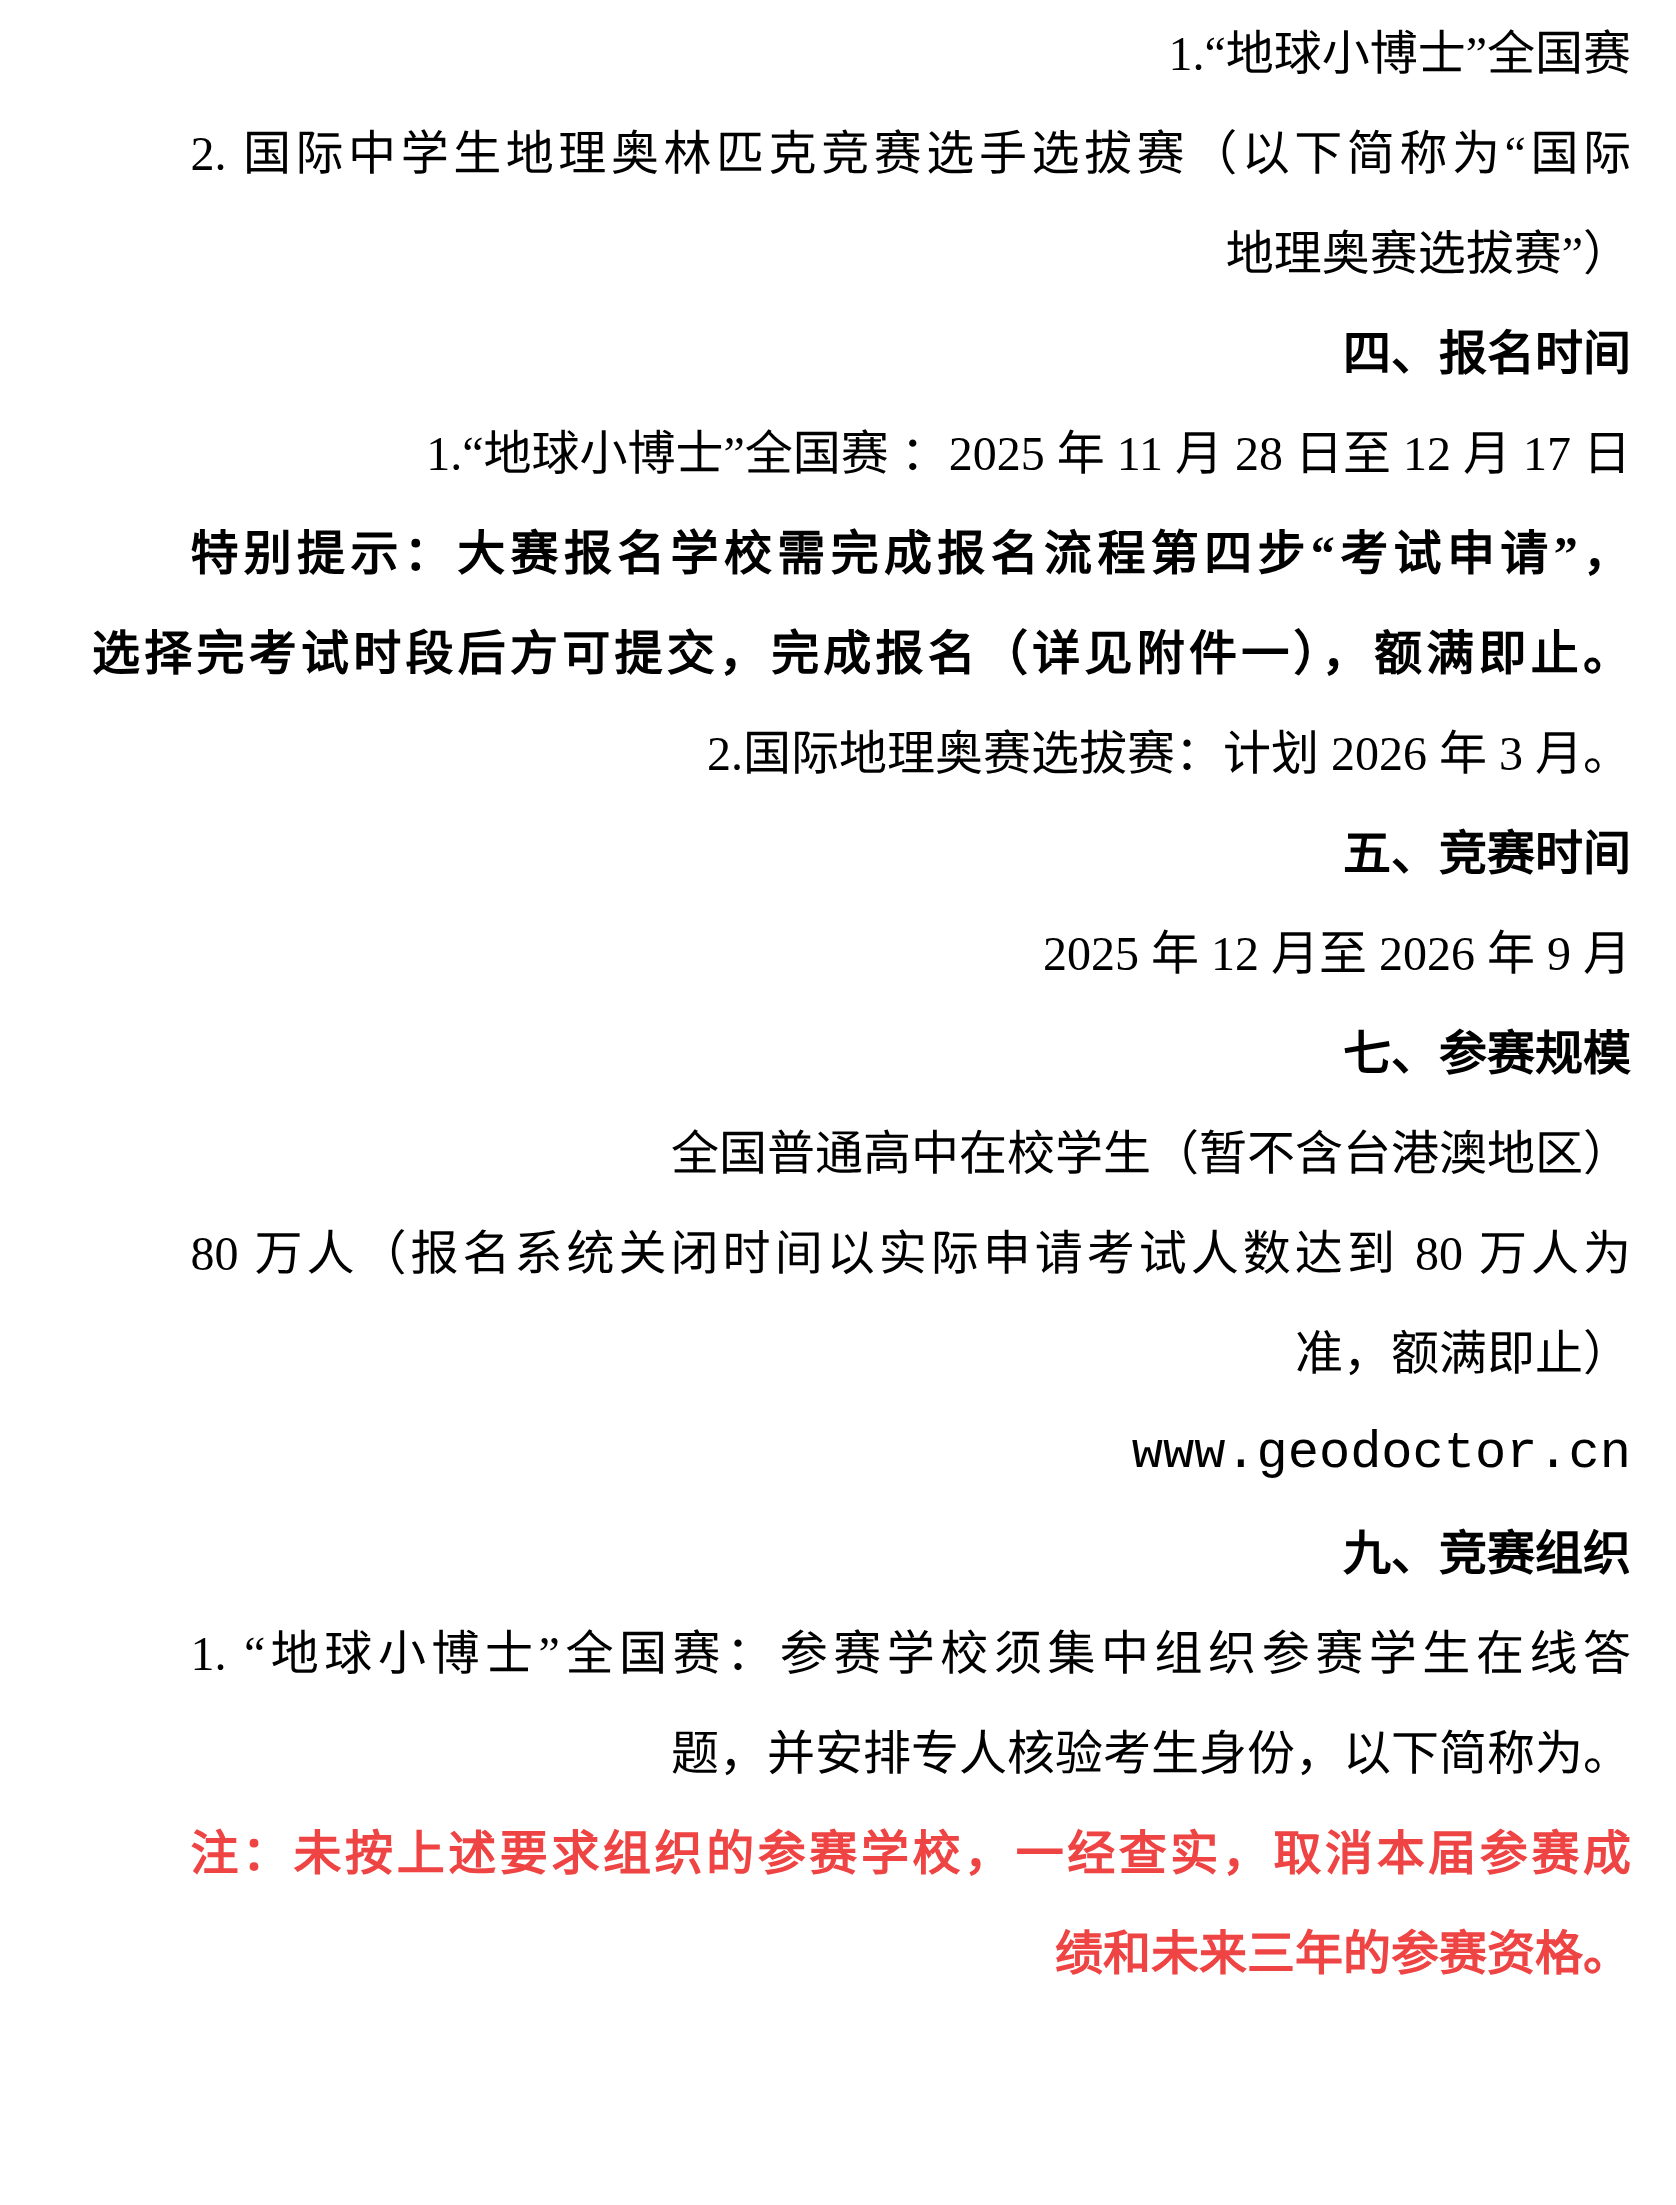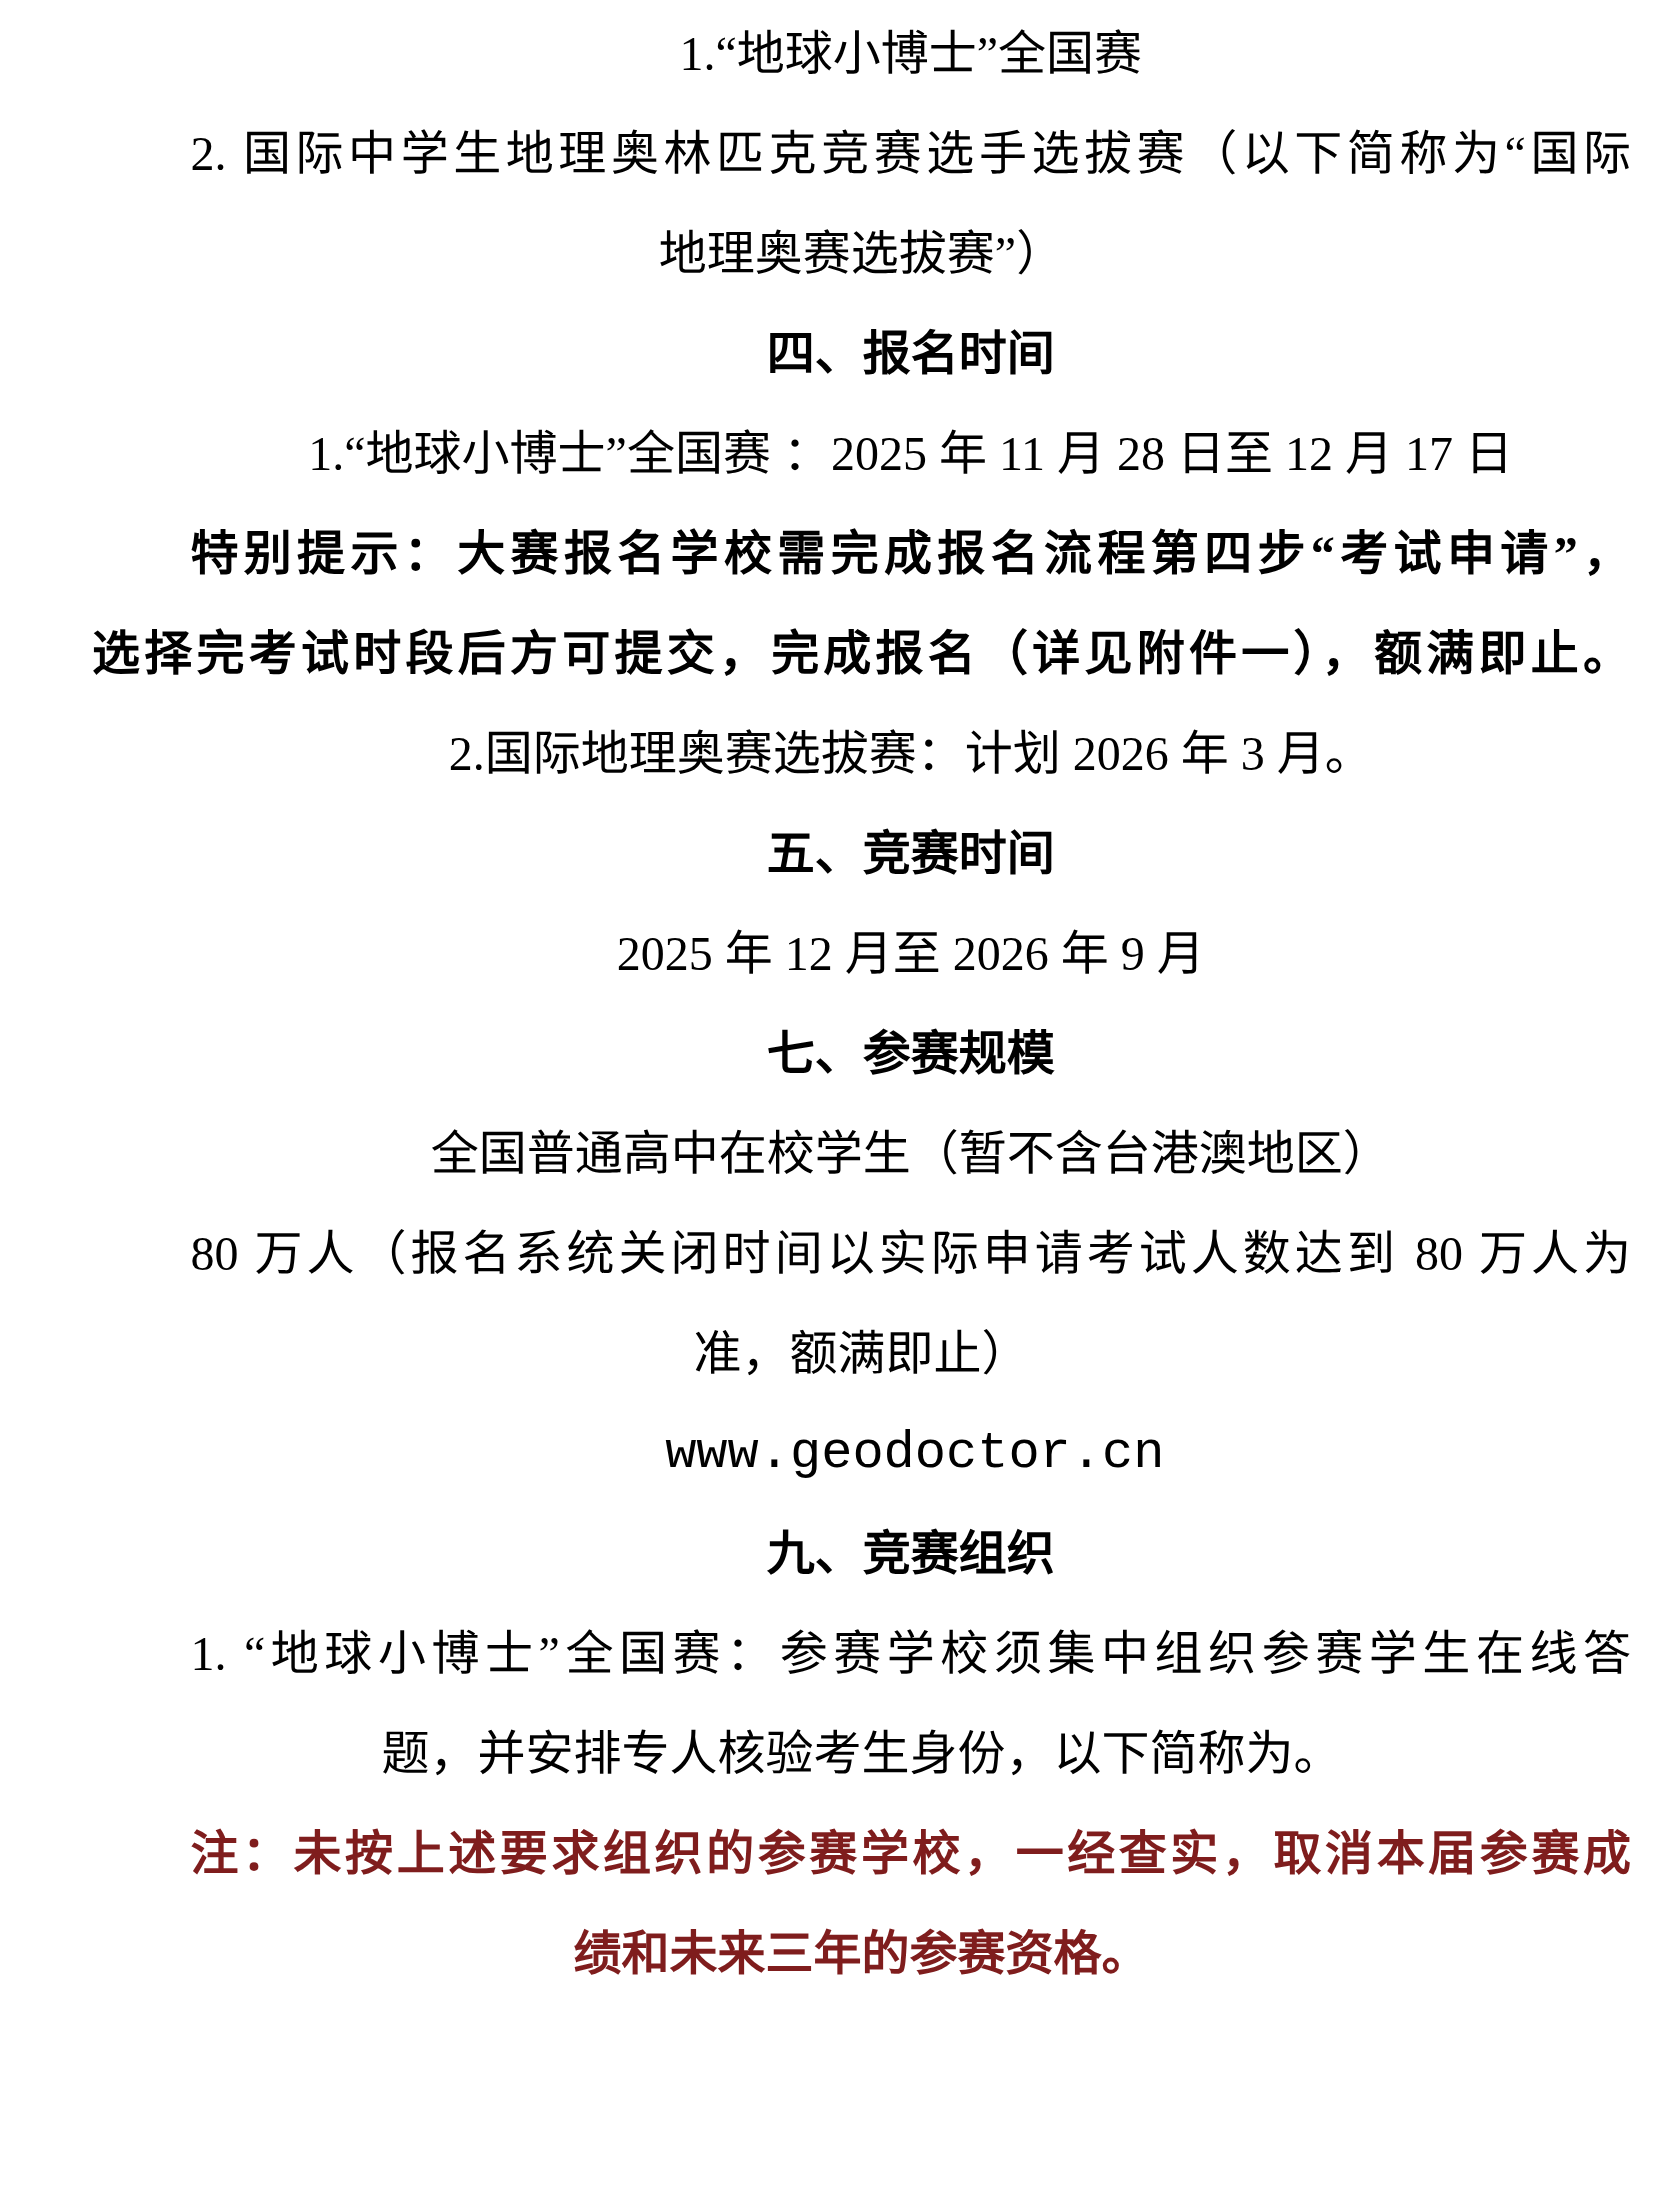--- a/index.html
+++ b/index.html
@@ -11,31 +11,31 @@
     box-sizing:border-box;
     padding:3.8px 46px 0 92px;
     font-family:"Liberation Serif","DejaVu Serif",serif;
     font-size:48px;
     line-height:100px;
     color:#000000;
     overflow:hidden;
   }
   .line{
     white-space:nowrap;
-    text-align:center;
+    text-align:right;
   }
   .wrapline{ 
     white-space:nowrap;
     text-align:justify;
     text-align-last:justify;
     text-justify:inter-character;
   }
   .indent{text-indent:2.05em;}
   .bold{font-weight:bold;}
-  .red{color:#7f1d1d;}
+  .red{color:#ef4444;}
   .mono{font-family:"Liberation Mono","DejaVu Sans Mono",monospace;font-size:52px;}
 </style>
 </head>
 <body>
 
 <div id="page">
   <div class="line indent">1.“地球小博士”全国赛</div>
   <div class="wrapline indent">2. 国际中学生地理奥林匹克竞赛选手选拔赛（以下简称为“国际</div>
   <div class="line">地理奥赛选拔赛”）</div>
   <div class="line indent bold">四、报名时间</div>

